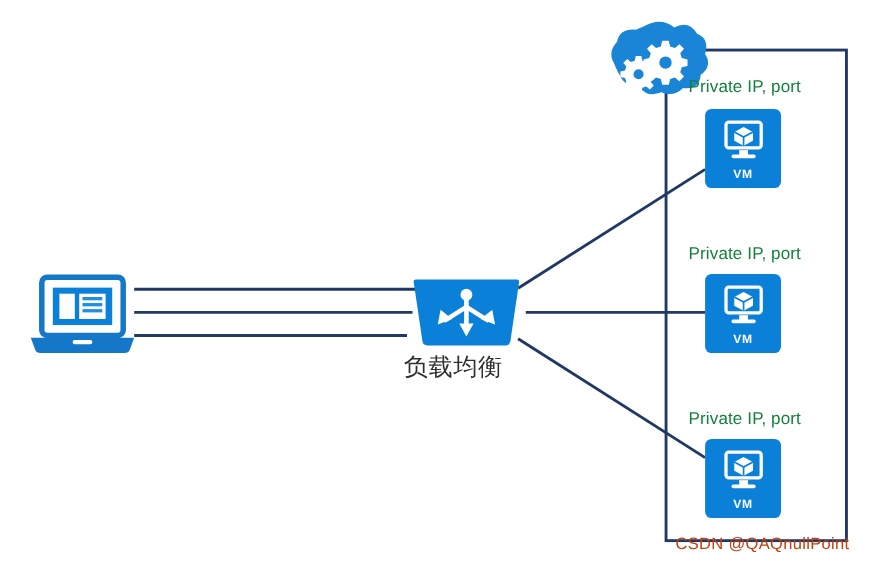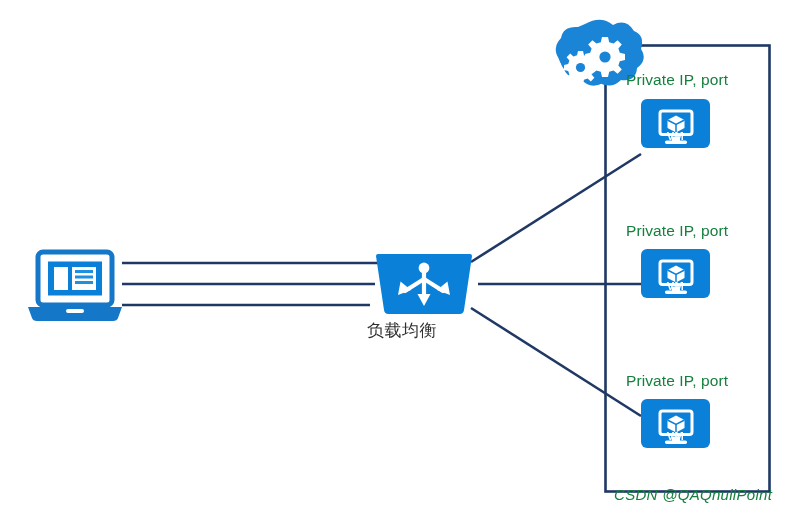--- a/index.html
+++ b/index.html
@@ -35,44 +35,43 @@
     font-family: "Liberation Sans", "DejaVu Sans", sans-serif;
   }
   #ip-label-1 { left: 626px; top: 71px; }
   #ip-label-2 { left: 626px; top: 222px; }
   #ip-label-3 { left: 626px; top: 372px; }
 
   #lb-label {
     position: absolute;
     left: 367px;
     top: 319px;
-    font-size: 17px;
+    font-size: 22px;
     color: #2f2f2f;
     white-space: nowrap;
     letter-spacing: 0.5px;
     font-family: "DejaVu Sans", "Liberation Sans", sans-serif;
   }
 
   #watermark {
     position: absolute;
     left: 614px;
     top: 486px;
     font-size: 15px;
-    color: #15803d;
+    color: #c2410c;
     white-space: nowrap;
     letter-spacing: 0.3px;
     font-family: "Liberation Sans", "DejaVu Sans", sans-serif;
-    font-style: italic;
   }
 
   
   .vm-tile {
     position: absolute;
     width: 69px;
-    height: 49px;
+    height: 72px;
     border-radius: 6px;
     background: #0a80d8;
   }
   #vm-tile-1 { left: 641px; top: 99px; }
   #vm-tile-2 { left: 641px; top: 249px; }
   #vm-tile-3 { left: 641px; top: 399px; }
 
   .vm-tile-label {
     position: absolute;
     left: 0;

